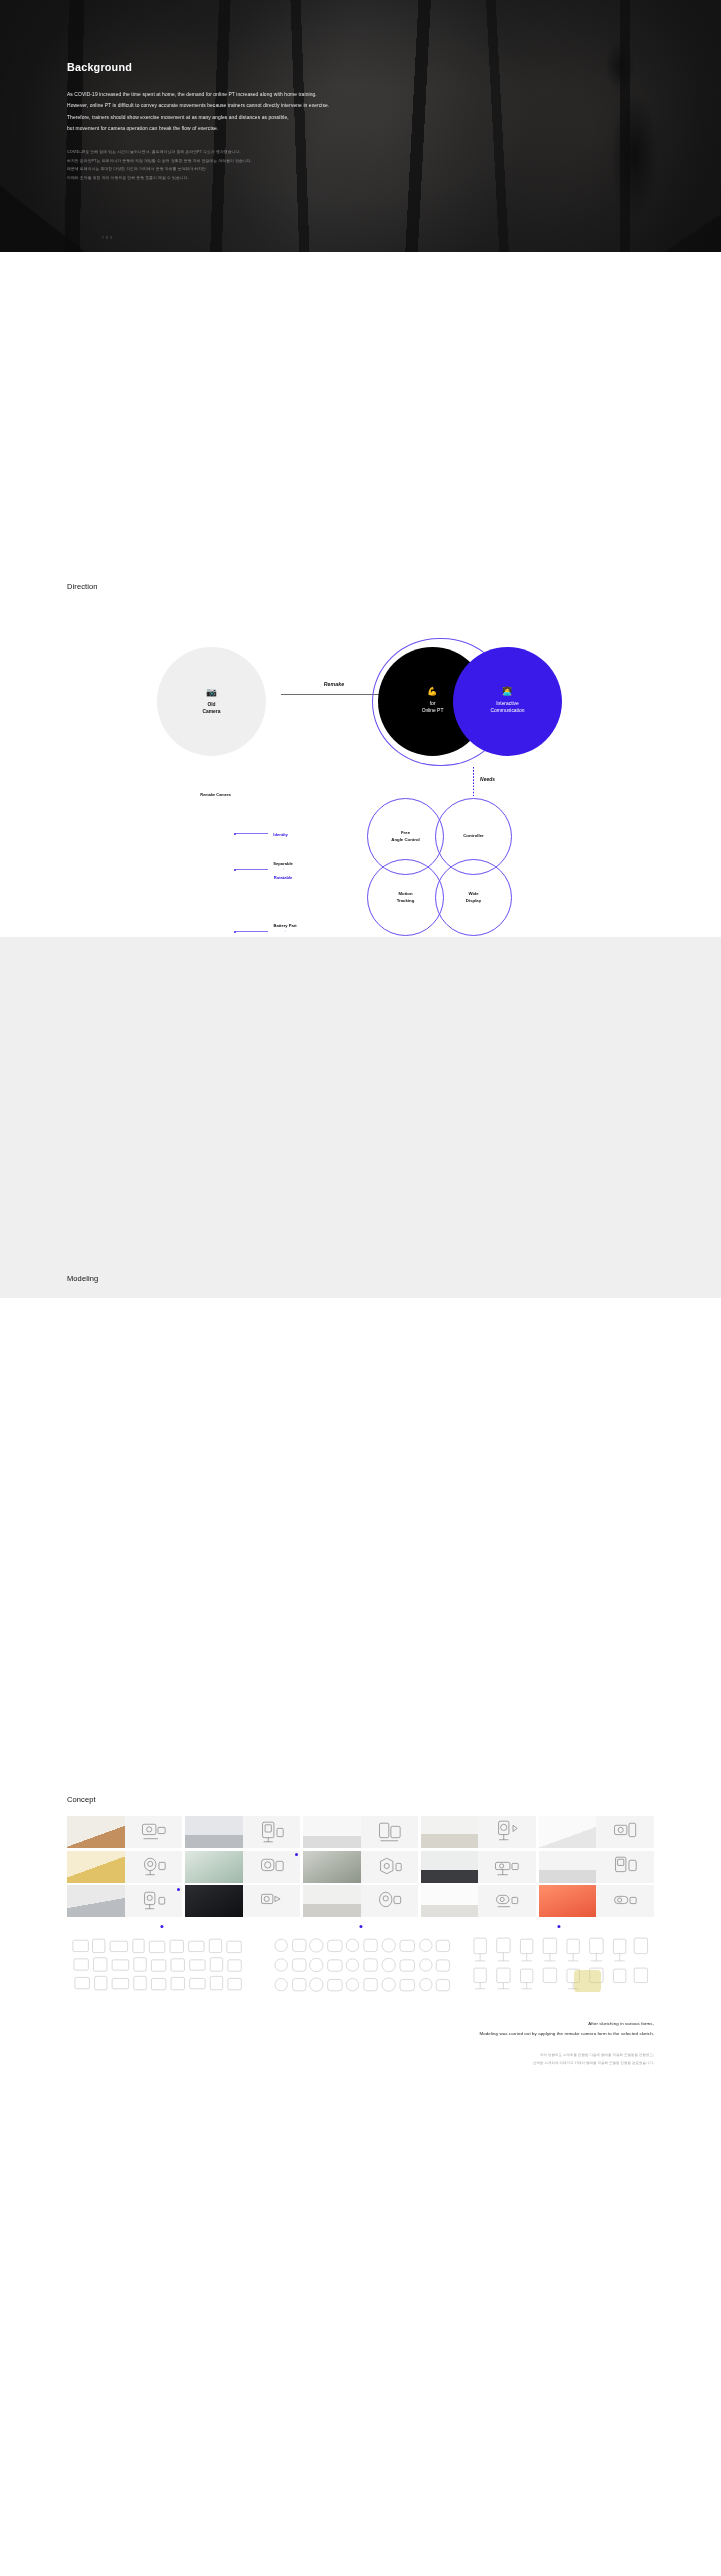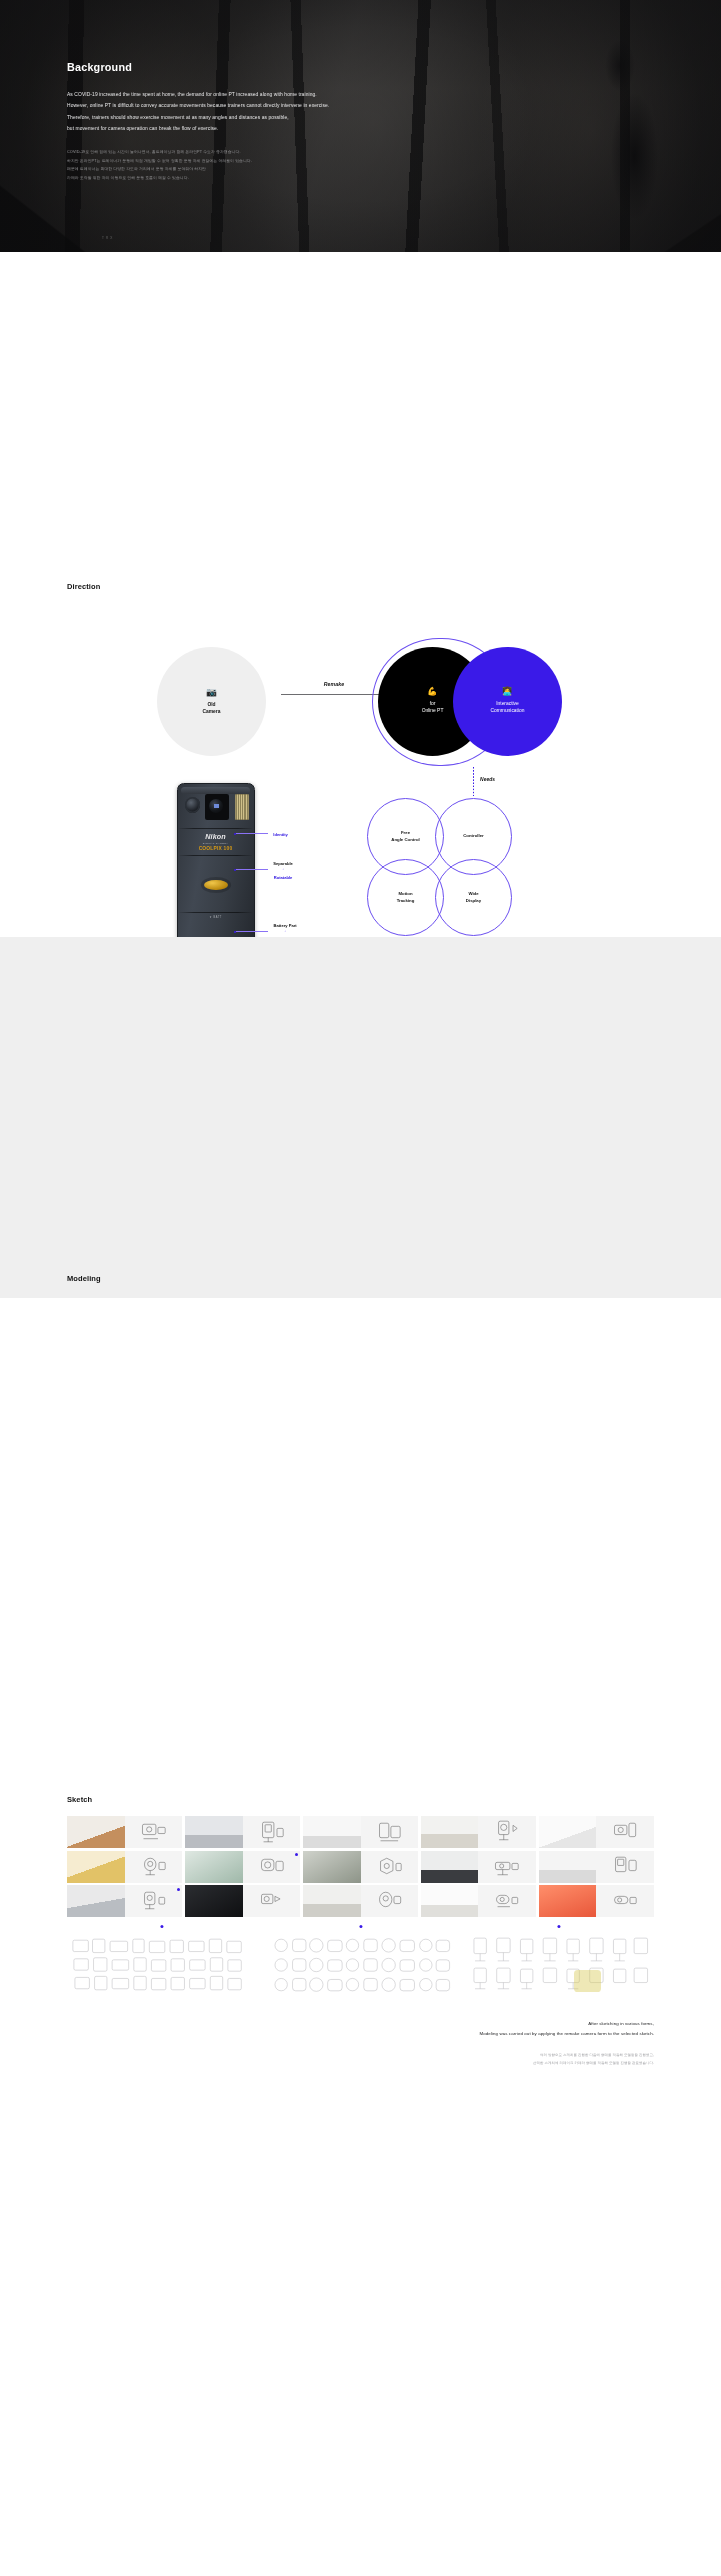--- a/index.html
+++ b/index.html
@@ -94,21 +94,21 @@
   }
 
   
   .section { position: relative; width: 721px; }
   .sec-white { background: #ffffff; }
   .sec-gray  { background: #efefef; }
   .sec-title {
     position: absolute;
     left: 67px;
     font-size: 7.5px;
-    font-weight: 700;
+    font-weight: 400;
     letter-spacing: 0.1px;
     color: #111;
   }
 
   
   .direction { height: 685px; }
   .direction .sec-title { top: 330px; }
 
   .dir-diagram { position: absolute; left: 0; top: 0; width: 721px; height: 685px; }
 
@@ -543,41 +543,20 @@
         </div>
         <div class="need-circle need-3">
           <span>
             <span>Wide</span><br>
             <span>Display</span>
           </span>
         </div>
       </div>
 
       <div class="camera-block">
-        <div class="camera">
-          <div class="cam-topbar"></div>
-          <div class="cam-viewfinder"></div>
-          <div class="cam-lensbox">
-            <div class="cam-lens">
-                <i></i>
-              </div>
-          </div>
-          <div class="cam-flash"></div>
-          <div class="cam-seam s1"></div>
-          <div class="cam-brand">
-            <div class="nikon">Nikon</div>
-            <div class="sub">DIGITAL CAMERA</div>
-            <div class="model">COOLPIX 100</div>
-          </div>
-          <div class="cam-seam s2"></div>
-          <div class="cam-gold"></div>
-          <div class="cam-batt">▼ BATT</div>
-          <div class="cam-seam s3"></div>
-          <div class="cam-seam s4"></div>
-        </div>
         <div class="cam-caption">Remake Camera</div>
       </div>
 
       <div class="callouts">
         <div class="callout c-identity">
           <span class="dot"></span>
           <span class="line"></span>
           <span class="txt">
             <span class="t1">Identity</span>
           </span>
@@ -656,21 +635,21 @@
         <div>apply a body attached control pad so that the trainer can operate the camera even during exercise.</div>
       </div>
       <div class="body-kr">
         <div>자유로운 각도 조절을 위해 회전구조와 거치형 모션 트래킹을 선택했고,</div>
         <div>운동하시어 또한 조작 용이도, 카메라를 조작할 수 있도록 신체 부착형 컨트롤 패드를 적용했습니다.</div>
       </div>
     </div>
   </section>
 
   <section class="section sec-white sketch">
-    <h2 class="sec-title">Sketch</h2>
+    <h2 class="sec-title">Concept</h2>
 
     <div class="thumb-grid">
 
       <div class="thumb">
         <div class="ph ph-a"></div>
         <div class="sk">
             <svg viewBox="0 0 60 62" fill="none" stroke="#555" stroke-width="1">
               <rect x="8" y="16" width="26" height="20" rx="3"></rect>
               <circle cx="21" cy="26" r="5"></circle>
               <rect x="38" y="22" width="14" height="12" rx="2"></rect>

